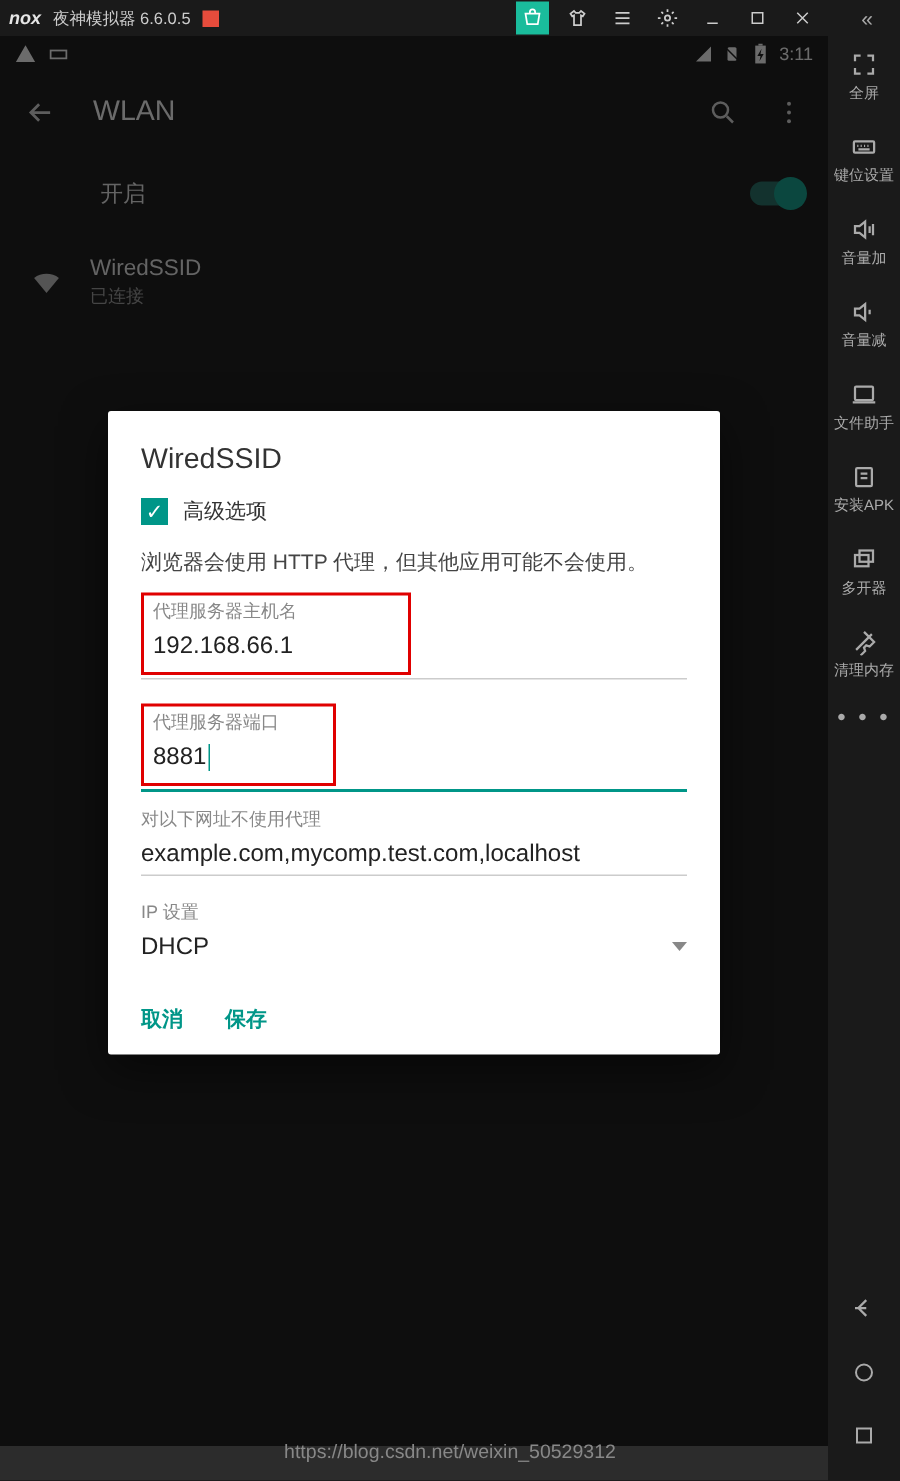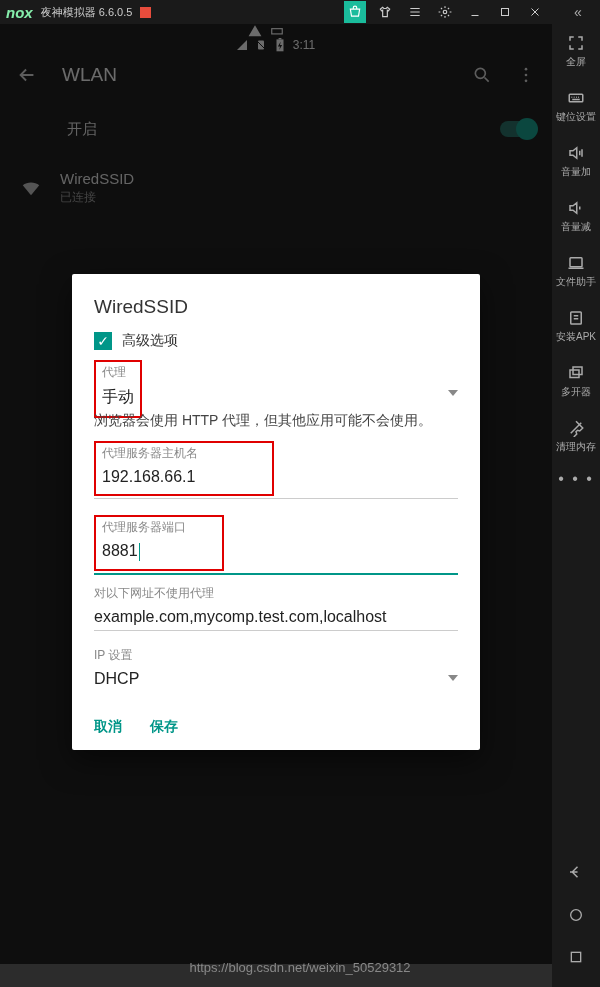--- a/index.html
+++ b/index.html
@@ -7,29 +7,29 @@
 
     
     .right-sidebar { position: absolute; right: 0; top: 0; width: 48px; height: 100%; background: #1a1a1a; display: flex; flex-direction: column; align-items: center; color: #aaa; }
     .right-sidebar .chevrons { height: 20px; margin-top: 4px; font-size: 14px; letter-spacing: -4px; }
     .side-item { display: flex; flex-direction: column; align-items: center; gap: 3px; padding: 10px 0; cursor: pointer; font-size: 10px; }
     .side-item svg, .side-item .glyph { width: 18px; height: 18px; }
     .side-dots { margin-top: 6px; letter-spacing: 2px; }
 
     
     .emu-titlebar { position: absolute; left: 0; top: 0; width: 552px; height: 24px; background: #1a1a1a; display: flex; align-items: center; padding: 0 6px; gap: 8px; color: #ccc; font-size: 11px; }
-    .brand { color: #86efac; font-weight: bold; font-size: 15px; font-style: italic; }
+    .brand { color: #e5e5e5; font-weight: bold; font-size: 12px; font-style: italic; }
     .emu-titlebar .spacer { flex: 1; }
     .tb-icon { width: 22px; height: 22px; display: flex; align-items: center; justify-content: center; cursor: pointer; }
     .tb-green { background: #1abc9c; color: #fff; }
     .tb-red { width: 11px; height: 11px; background: #e74c3c; }
 
     
     .phone { position: absolute; left: 0; top: 24px; width: 552px; height: 940px; background: #1f1f1f; }
-    .statusbar { height: 24px; display: flex; align-items: center; justify-content: space-between; padding: 0 10px; color: #eee; font-size: 12px; flex-direction: column; }
+    .statusbar { height: 24px; display: flex; align-items: center; justify-content: space-between; padding: 0 10px; color: #eee; font-size: 12px; }
     .statusbar .left, .statusbar .right { display: flex; align-items: center; gap: 8px; }
     .signal-triangle { width:0; height:0; border-left:10px solid transparent; border-bottom:10px solid #eee; }
 
     .appbar { height: 54px; display: flex; align-items: center; gap: 24px; padding: 0 16px; color: #eee; }
     .appbar .title { font-size: 19px; font-weight: 500; flex: 1; }
     .appbar .icon { opacity: .85; cursor: pointer; }
 
     .toggle-row { height: 54px; display: flex; align-items: center; justify-content: space-between; padding: 0 16px 0 67px; color: #ddd; font-size: 15px; }
     .switch { width: 36px; height: 16px; background: #2a6f66; border-radius: 10px; position: relative; }
     .switch::after { content:""; position:absolute; right:-2px; top:-3px; width:22px; height:22px; border-radius:50%; background:#1a9e8c; }
@@ -243,30 +243,20 @@
   <div class="dim"></div>
 
   <div class="modal">
     <h2>WiredSSID</h2>
 
     <div class="checkbox-row">
       <div class="checkbox">✓</div>
       <span>高级选项</span>
     </div>
 
-    <div class="field">
-      <div class="redbox">
-        <div class="label">代理</div>
-        <div class="value">手动</div>
-      </div>
-      <div class="dropdown" style="margin-top:-30px;">
-        <span></span>
-          <span class="caret"></span>
-      </div>
-    </div>
 
     <div class="hint">浏览器会使用 HTTP 代理，但其他应用可能不会使用。</div>
 
     <div class="field">
       <div class="redbox" style="width:180px;">
         <div class="label">代理服务器主机名</div>
         <div class="value">192.168.66.1</div>
       </div>
       <div class="underline"></div>
     </div>

